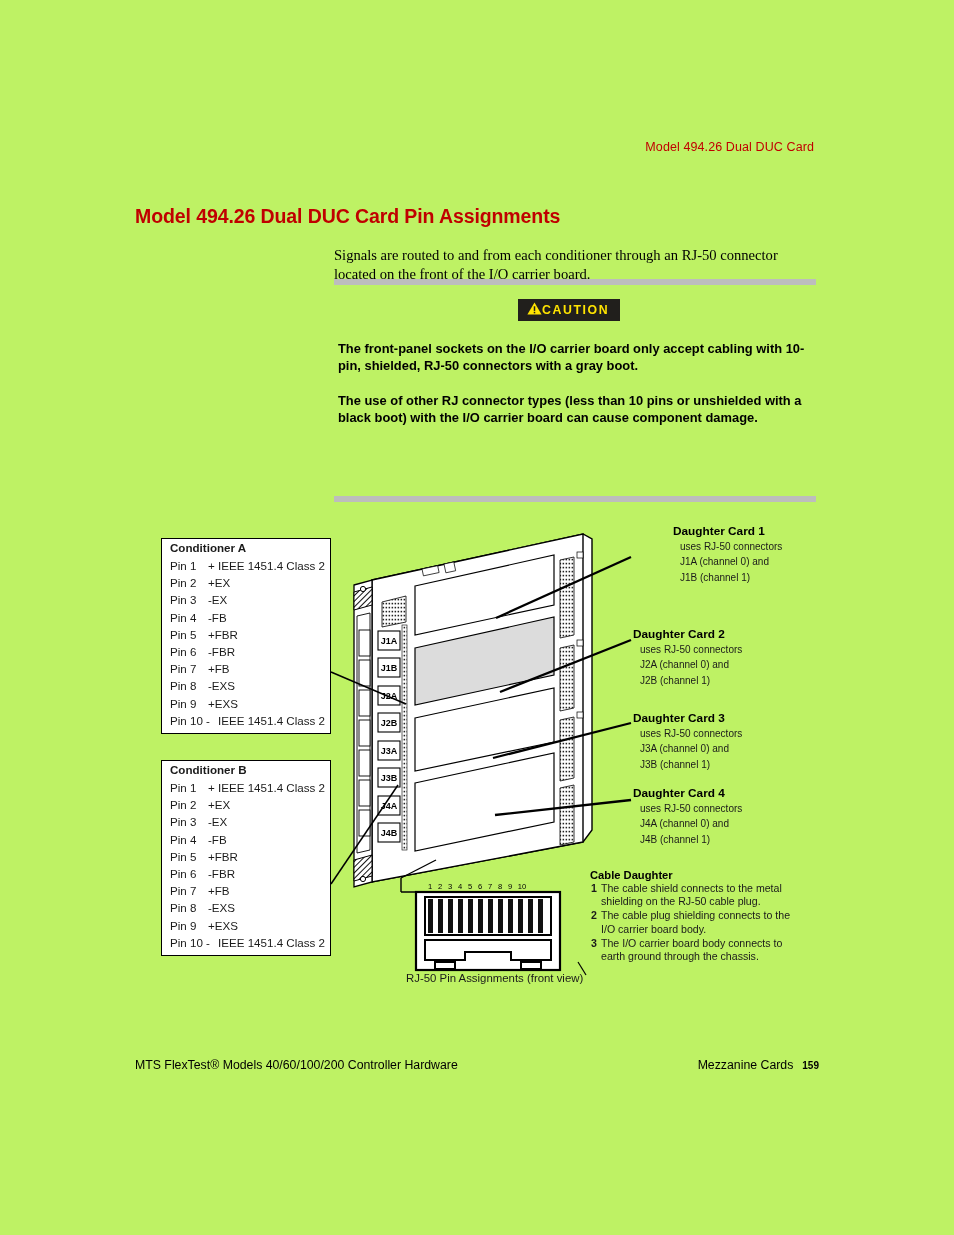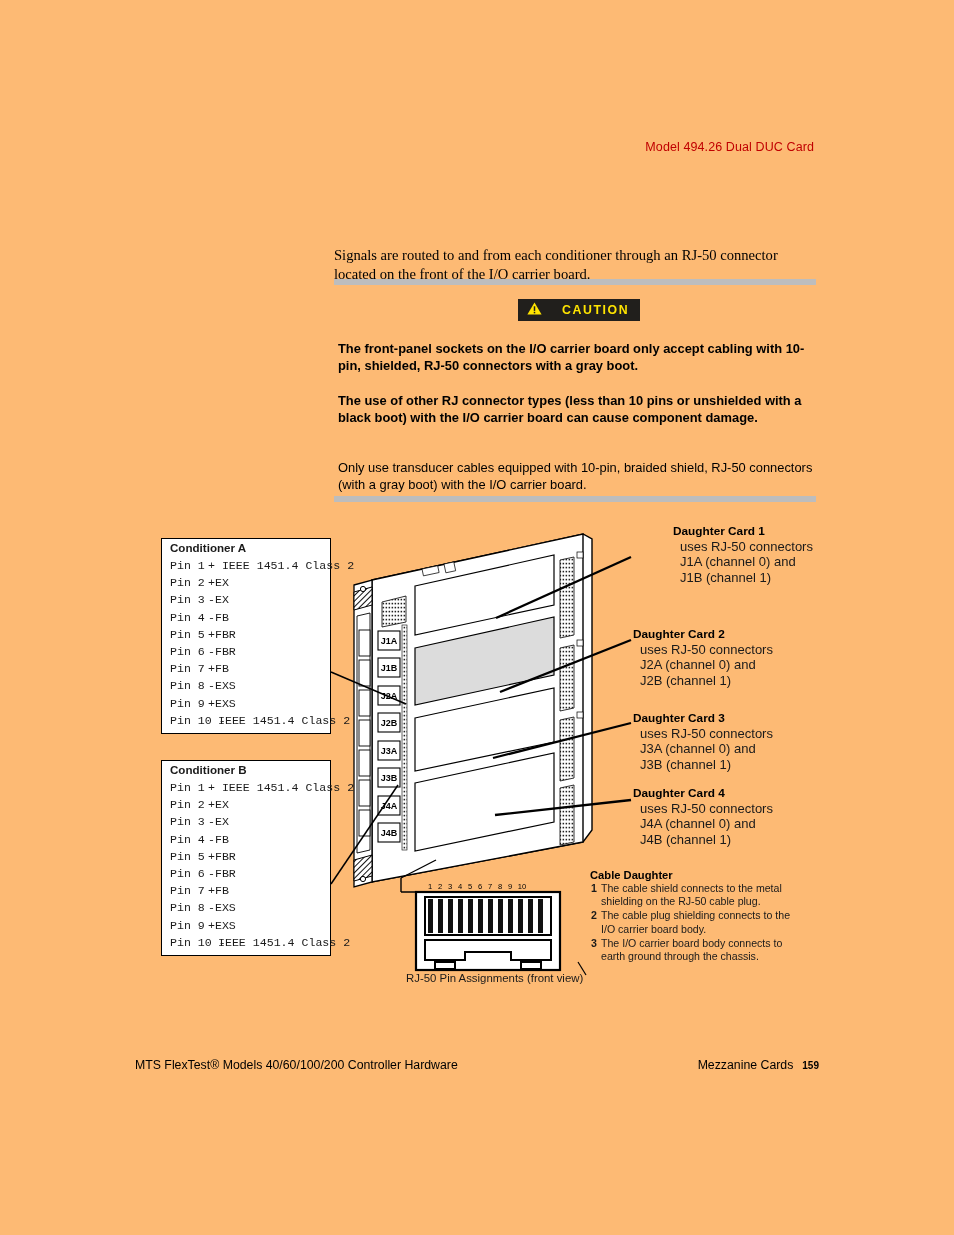--- a/index.html
+++ b/index.html
@@ -7,21 +7,21 @@
     padding: 0;
     background: #ffffff;
   }
   body {
     font-family: "Liberation Sans", sans-serif;
   }
   #page {
     position: relative;
     width: 954px;
     height: 1235px;
-    background: #fdba74;
+    background: #bef264;
     overflow: hidden;
   }
 
   
   .running-header {
     position: absolute;
     top: 140px;
     right: 140px;
     font-size: 12.5px;
     color: #c00000;
@@ -69,21 +69,21 @@
     left: 518px;
     top: 299px;
     background: #211f1c;
     color: #ffe400;
     font-size: 12.3px;
     font-weight: bold;
     letter-spacing: 1.6px;
     padding: 3px 11px 4px 9px;
     display: flex;
     align-items: center;
-    gap: 20px;
+    gap: 0;
     line-height: 1;
     text-align: right;
   }
   .warn-tri { display: block; }
 
   .caution-body {
     position: absolute;
     left: 334px;
     width: 486px;
   }
@@ -117,41 +117,40 @@
     font-size: 11.6px;
     font-weight: bold;
     color: #1a1a1a;
     padding: 2px 0 3px 8px;
   }
   .cond-row {
     font-size: 11.6px;
     color: #1a1a1a;
     padding: 2.1px 0 2.1px 8px;
     white-space: nowrap;
-    font-family: Liberation Mono, monospace;
   }
   .cond-row .pin {
     display: inline-block;
     width: 38px;
   }
 
   
   .callout {
     position: absolute;
     width: 180px;
     z-index: 6;
   }
   .callout .ttl {
     font-size: 11.8px;
     font-weight: bold;
     color: #000;
     margin-bottom: 1px;
   }
   .callout .ln {
-    font-size: 13px;
+    font-size: 10px;
     color: #1a1a1a;
     line-height: 15.3px;
     padding-left: 7px;
   }
   .dc1 { left: 633px; top: 524px; margin-left: 40px; }
   .dc2 { left: 633px; top: 627px; }
   .dc3 { left: 633px; top: 711px; }
   .dc4 { left: 633px; top: 786px; }
 
   
@@ -238,20 +237,21 @@
     margin-left: 9px;
   }
 </style>
 </head>
 <body>
 
 <div id="page">
 
   <div class="running-header">Model 494.26 Dual DUC Card</div>
 
+  <h1 class="section-title">Model 494.26 Dual DUC Card Pin Assignments</h1>
 
   <p class="intro">Signals are routed to and from each conditioner through an RJ-50 connector located on the front of the I/O carrier board.</p>
 
   <div class="rule top"></div>
 
   <div class="caution-badge">
     <span class="warn-tri">
       <svg width="15" height="13" viewBox="0 0 15 13">
         <polygon points="7.5,0.6 14.6,12.6 0.4,12.6" fill="#ffe400"></polygon>
         <rect x="6.75" y="4.3" width="1.5" height="4.6" fill="#211f1c"></rect>
@@ -259,23 +259,20 @@
       </svg>
     </span>
     <span>CAUTION</span>
   </div>
 
   <div class="caution-body cb1">
     <p class="caution-p bold">The front-panel sockets on the I/O carrier board only accept cabling with 10-pin, shielded, RJ-50 connectors with a gray boot.</p>
   </div>
   <div class="caution-body cb2">
     <p class="caution-p bold">The use of other RJ connector types (less than 10 pins or unshielded with a black boot) with the I/O carrier board can cause component damage.</p>
-  </div>
-  <div class="caution-body cb3">
-    <p class="caution-p">Only use transducer cables equipped with 10-pin, braided shield, RJ-50 connectors (with a gray boot) with the I/O carrier board.</p>
   </div>
 
   <div class="rule bottom"></div>
 
   <svg class="leaders" width="954" height="1235">
 
     <path d="M331 672 L 406 704" stroke="#000" stroke-width="1.5" fill="none"></path>
 
     <path d="M331 884 L 398 785" stroke="#000" stroke-width="1.5" fill="none"></path>
 

